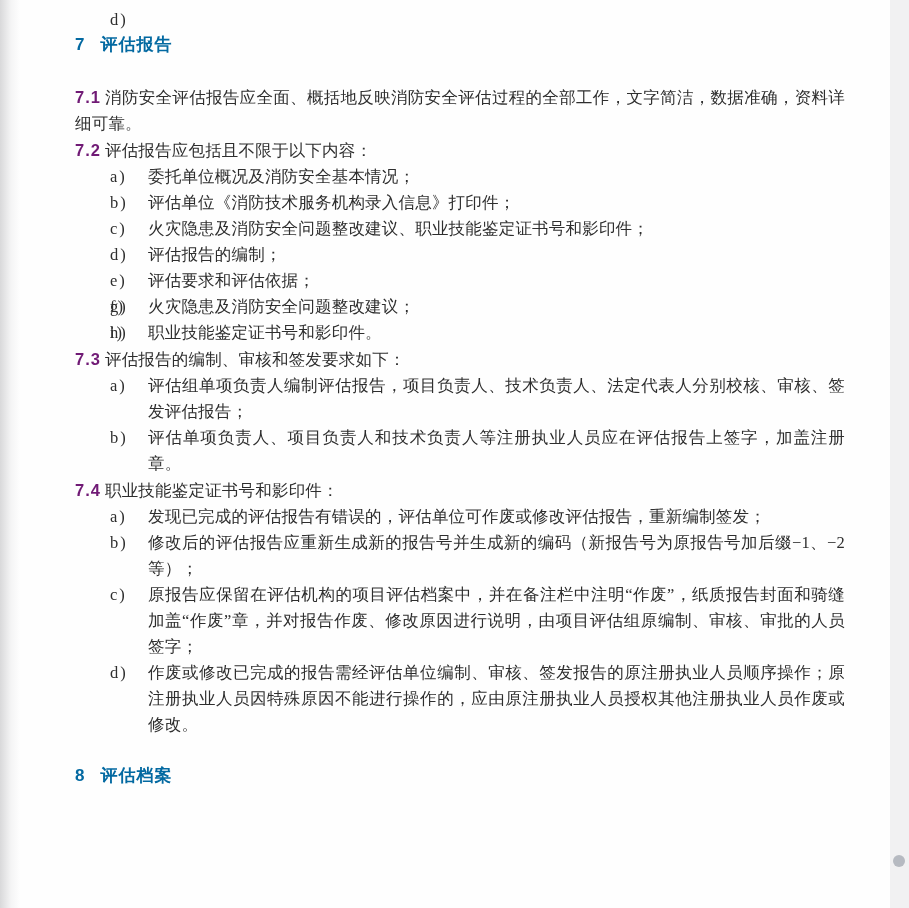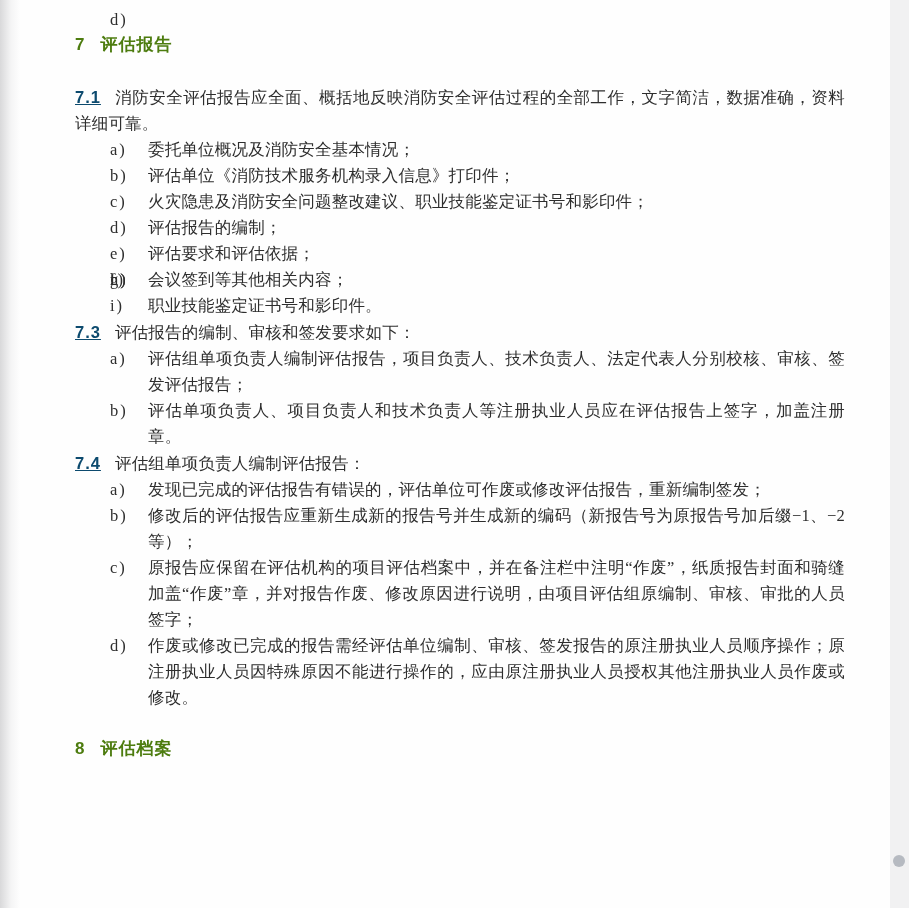--- a/index.html
+++ b/index.html
@@ -43,40 +43,39 @@
     letter-spacing: 0.2px;
     line-height: 26px;
   }
   .page p { margin: 0; }
   .clause {
     text-align: justify;
   }
   .cnum {
     font-family: "Liberation Sans", "DejaVu Sans", sans-serif;
     font-weight: bold;
-    color: #0c4a6e;
-    margin-right: 14px;
+    color: #701a75;
+    margin-right: 4px;
     letter-spacing: 1px;
-    text-decoration: underline;
   }
   .list-item {
     position: relative;
     padding-left: 73px;
     text-align: justify;
   }
   .ilabel {
     position: absolute;
     left: 35px; top: 0;
     letter-spacing: 2px;
   }
   h2.sec {
     font-family: "Liberation Sans", "DejaVu Sans", sans-serif;
     font-size: 17px;
     font-weight: bold;
-    color: #4d7c0f;
+    color: #0369a1;
     margin: 25px 0 26px 0;
     line-height: 26px;
     letter-spacing: 1px;
   }
   h2.sec .snum { margin-right: 15px; }
 </style>
 </head>
 <body>
 
 <div class="viewport">
@@ -88,20 +87,23 @@
     </div>
 
     <h2 class="sec">
       <span class="snum">7</span><span class="stitle">评估报告</span>
     </h2>
 
     <p class="clause">
       <span class="cnum">7.1</span><span class="ctext">消防安全评估报告应全面、概括地反映消防安全评估过程的全部工作，文字简洁，数据准确，资料详细可靠。</span>
     </p>
 
+    <p class="clause">
+      <span class="cnum">7.2</span><span class="ctext">评估报告应包括且不限于以下内容：</span>
+    </p>
     <div class="list-item">
       <span class="ilabel">a)</span>
       <span class="itext">委托单位概况及消防安全基本情况；</span>
     </div>
     <div class="list-item">
       <span class="ilabel">b)</span>
       <span class="itext">评估单位《消防技术服务机构录入信息》打印件；</span>
     </div>
     <div class="list-item">
       <span class="ilabel">c)</span>
@@ -113,44 +115,44 @@
     </div>
     <div class="list-item">
       <span class="ilabel">e)</span>
       <span class="itext">评估要求和评估依据；</span>
     </div>
     <div class="list-item">
       <span class="ilabel">f)</span>
     </div>
     <div class="list-item">
       <span class="ilabel">g)</span>
+      <span class="itext">火灾隐患及消防安全问题整改建议；</span>
     </div>
     <div class="list-item">
       <span class="ilabel">h)</span>
-      <span class="itext">会议签到等其他相关内容；</span>
     </div>
     <div class="list-item">
       <span class="ilabel">i)</span>
       <span class="itext">职业技能鉴定证书号和影印件。</span>
     </div>
 
     <p class="clause">
       <span class="cnum">7.3</span><span class="ctext">评估报告的编制、审核和签发要求如下：</span>
     </p>
     <div class="list-item">
       <span class="ilabel">a)</span>
       <span class="itext">评估组单项负责人编制评估报告，项目负责人、技术负责人、法定代表人分别校核、审核、签发评估报告；</span>
     </div>
     <div class="list-item">
       <span class="ilabel">b)</span>
       <span class="itext">评估单项负责人、项目负责人和技术负责人等注册执业人员应在评估报告上签字，加盖注册章。</span>
     </div>
 
     <p class="clause">
-      <span class="cnum">7.4</span><span class="ctext">评估组单项负责人编制评估报告：</span>
+      <span class="cnum">7.4</span><span class="ctext">职业技能鉴定证书号和影印件：</span>
     </p>
     <div class="list-item">
       <span class="ilabel">a)</span>
       <span class="itext">发现已完成的评估报告有错误的，评估单位可作废或修改评估报告，重新编制签发；</span>
     </div>
     <div class="list-item">
       <span class="ilabel">b)</span>
       <span class="itext">修改后的评估报告应重新生成新的报告号并生成新的编码（新报告号为原报告号加后缀−1、−2 等）；</span>
     </div>
     <div class="list-item">

